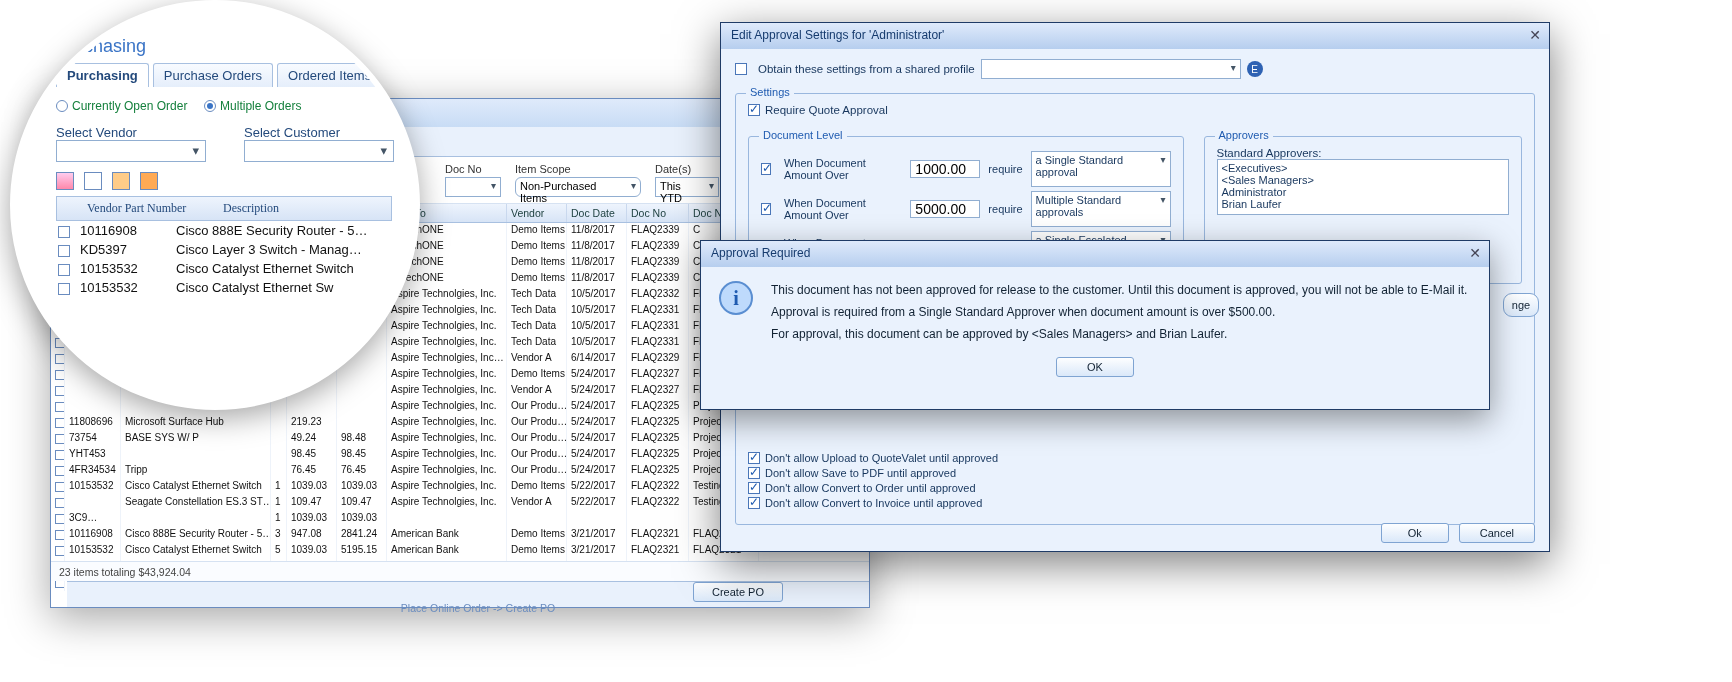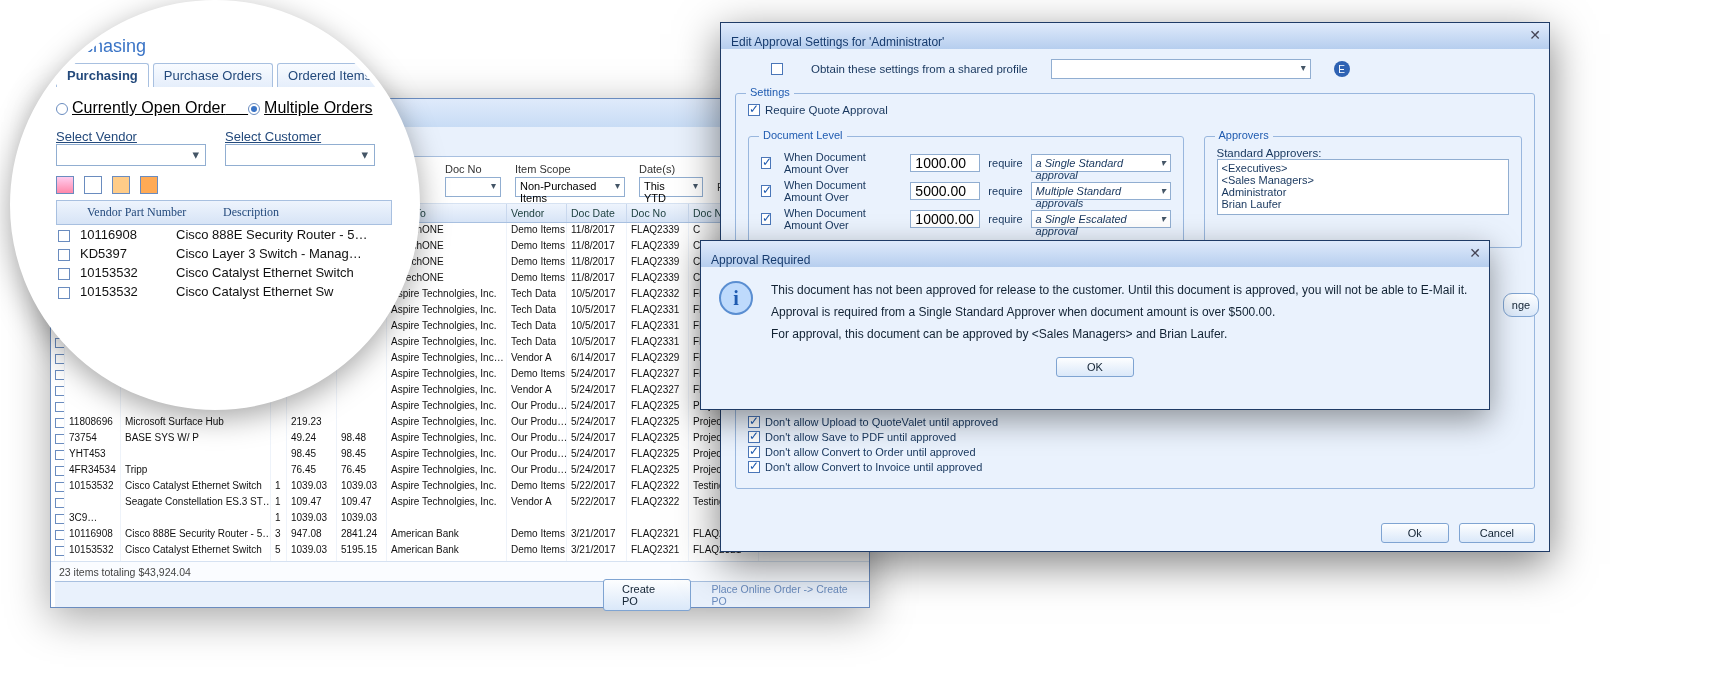--- a/index.html
+++ b/index.html
@@ -21,69 +21,69 @@
   .combo { height: 20px; border: 1px solid #91aed1; font-size: 11px; background: #fff; position: relative; padding: 2px 18px 2px 4px; }
   .combo::after { content: "▾"; position: absolute; right: 4px; top: 2px; font-size: 10px; color: #456; }
 
   .grid-head { display: grid; background: linear-gradient(#eef4fd,#d7e4f6); border-bottom: 1px solid #a8c0e0; font-size: 10.5px; color: #244; grid-template-columns: 14px 56px 150px 16px 50px 50px 120px 60px 60px 62px 70px; }
   .grid-head span { padding: 3px 4px; border-right: 1px solid #c9d8ee; white-space: nowrap; overflow: hidden; }
   .grid-body { font-size: 10px; color: #111; overflow: hidden; }
   .grid-row { display: grid; grid-template-columns: 14px 56px 150px 16px 50px 50px 120px 60px 60px 62px 70px; }
   .grid-row span { padding: 1px 4px; white-space: nowrap; overflow: hidden; border-right: 1px solid #eef3fa; }
   .cb { width: 10px; height: 10px; border: 1px solid #6a8cbf; display: inline-block; margin-top: 2px; }
 
-  .purchasing-footer { position: absolute; bottom: 0; left: 4px; right: 0; height: 26px; background: #e9f1fc; border-top: 1px solid #a8c0e0; display: flex; align-items: center; padding: 0 8px; font-size: 11px; }
+  .purchasing-footer { position: absolute; bottom: 0; left: 16px; right: 0; height: 26px; background: #e9f1fc; border-top: 1px solid #a8c0e0; display: flex; align-items: center; padding: 0 8px; font-size: 11px; flex-direction: column; }
   .purchasing-footer .btn { margin-left: auto; }
   .status-strip { position: absolute; bottom: 26px; left: 0; right: 0; height: 20px; font-size: 10.5px; color: #444; padding: 4px 8px; border-top: 1px solid #d6e2f2; background: #fafcff; }
 
   .btn { border: 1px solid #7fa4d2; background: linear-gradient(#fdfeff,#dae8f9); color: #123; font-size: 11px; padding: 3px 18px; border-radius: 3px; }
 
   
   .magnifier { position: absolute; left: 10px; top: 0; width: 410px; height: 410px; border-radius: 50%; border: 6px solid #fff; box-shadow: 0 8px 30px rgba(0,0,0,0.35); background: #fff; overflow: hidden; z-index: 5; }
   .mag-inner { padding: 22px 22px 0 40px; font-size: 13px; color: #244a7c; }
   .mag-title { font-size: 18px; color: #3a74c6; margin: 8px 0 6px; }
   .mag-tabs { display: flex; gap: 4px; }
   .mag-tab { border: 1px solid #a8c0e0; border-bottom: none; padding: 4px 10px; font-size: 13px; background: linear-gradient(#f8fbff,#e5eefb); border-radius: 3px 3px 0 0; }
   .mag-tab.active { font-weight: bold; background: #fff; }
-  .mag-radio-row { margin: 12px 0; font-size: 16px; color: #000000; text-decoration: underline; }
+  .mag-radio-row { margin: 12px 0; font-size: 12px; color: #15803d; }
   .mag-radio { width: 12px; height: 12px; border: 1px solid #6a8cbf; border-radius: 50%; display: inline-block; margin-right: 4px; vertical-align: -2px; position: relative; }
   .mag-radio.sel::after { content: ""; position: absolute; inset: 2px; background: #3a74c6; border-radius: 50%; }
-  .mag-select-row { display: flex; gap: 19px; margin: 8px 0 4px; text-decoration: underline; }
+  .mag-select-row { display: flex; gap: 38px; margin: 8px 0 4px; }
   .mag-combo { width: 150px; height: 22px; border: 1px solid #91aed1; position: relative; }
   .mag-combo::after { content: "▾"; position: absolute; right: 6px; top: 2px; color: #456; }
   .mag-icons { display: flex; gap: 10px; margin: 10px 0 6px; }
   .mag-icon { width: 18px; height: 18px; border: 1px solid #6a8cbf; }
   .mag-grid-head { display: flex; gap: 6px; background: linear-gradient(#eef4fd,#d7e4f6); border: 1px solid #a8c0e0; border-bottom: 1px solid #a8c0e0; font-size: 12px; }
   .mag-grid-head span { padding: 4px 8px; font-family: Liberation Serif, serif; }
   .mag-row { display: flex; gap: 4px; font-size: 13px; color: #111; padding: 2px 0; }
   .mag-cb { width: 12px; height: 12px; border: 1px solid #6a8cbf; display: inline-block; margin: 3px 6px 0 2px; }
   .mag-part { width: 92px; }
   .mag-desc { white-space: nowrap; overflow: hidden; }
 
   
   .settings-window { position: absolute; left: 720px; top: 22px; width: 830px; height: 530px;
     border: 1px solid #1f3b66; background: #eaf2fd;
     box-shadow: 0 12px 40px rgba(0,0,0,0.5); }
-  .win-titlebar { height: 26px; background: linear-gradient(#1f3b66,#1f3b66); color: #dfeafb; font-size: 12px; padding: 12px 10px; position: relative; background: linear-gradient(#18335c,#1a3a6b); }
+  .win-titlebar { height: 26px; background: linear-gradient(#1f3b66,#1f3b66); color: #dfeafb; font-size: 12px; padding: 5px 10px; position: relative; background: linear-gradient(#18335c,#1a3a6b); }
   .win-titlebar { background: linear-gradient(#dfeafb,#b6ceee); color: #163b6e; }
   .win-close { position: absolute; right: 8px; top: 4px; font-size: 14px; color: #445; }
   .settings-body { padding: 10px 14px; font-size: 11.5px; color: #17365d; }
-  .shared-row { display: flex; align-items: center; gap: 23px; margin-left: 36px; }
+  .shared-row { display: flex; align-items: center; gap: 6px; }
   .shared-row .combo { width: 260px; }
   .e-badge { width: 16px; height: 16px; border-radius: 50%; background: #2e62b3; color: #fff; display: inline-flex; align-items: center; justify-content: center; font-size: 10px; }
 
   .fieldset { border: 1px solid #99b7de; border-radius: 3px; margin: 10px 0 0; padding: 10px 12px 12px; position: relative; }
   .legend { position: absolute; top: -8px; left: 10px; background: #eaf2fd; padding: 0 4px; font-size: 11px; color: #1f5bb0; }
   .checkbox { width: 12px; height: 12px; border: 1px solid #4a76b8; display: inline-block; margin-right: 5px; vertical-align: -2px; position: relative; background: #fff; }
   .checkbox.checked::after { content: "✓"; position: absolute; top: -3px; left: 0; color: #1f5bb0; font-size: 12px; }
   .dual { display: flex; gap: 20px; }
   .dual .fieldset { flex: 1; }
   .rule { display: flex; align-items: center; gap: 8px; margin: 4px 0; font-size: 11px; }
   .rule .amt { width: 70px; height: 18px; border: 1px solid #91aed1; font-size: 14px; padding: 1px 4px; background: #fff; }
-  .rule .sel { width: 170px; height: 18px; font-style: italic; }
+  .rule .sel { width: 170px; height: 36px; }
   .approvers-box { border: 1px solid #91aed1; background: #fff; height: 56px; font-size: 11px; padding: 2px 4px; overflow: hidden; white-space: nowrap; }
   .constraints { margin-top: 8px; }
   .constraints div { margin: 3px 0; font-size: 11px; }
   .settings-footer { position: absolute; bottom: 8px; right: 14px; display: flex; gap: 10px; }
 
   
   .modal { position: absolute; left: 700px; top: 240px; width: 790px; height: 170px;
     border: 1px solid #1f3b66; background: #eaf2fd; box-shadow: 0 10px 30px rgba(0,0,0,0.4); z-index: 10; }
   .modal-body { display: flex; padding: 14px 18px 8px; gap: 18px; font-size: 12px; color: #123; }
   .info-icon { width: 34px; height: 34px; border-radius: 50%; background: #bedafc; border: 2px solid #5a8ed1; display: flex; align-items: center; justify-content: center; color: #1f5bb0; font-family: Georgia, serif; font-size: 20px; font-weight: bold; flex-shrink: 0; }
@@ -102,21 +102,21 @@
     <div class="p-tab">Ordered Items</div>
   </div>
   <div class="po-filter-row">
     <div class="po-filter-col" style="width:370px;"></div>
     <div class="po-filter-col">
         <label>Doc No</label>
         <div class="combo" style="width:56px;"></div>
       </div>
     <div class="po-filter-col">
         <label>Item Scope</label>
-        <div class="combo" style="width:110px;"><span>Non-Purchased Items</span></div>
+        <div class="combo" style="width:126px;border-radius:6px;"><span>Non-Purchased Items</span></div>
       </div>
     <div class="po-filter-col">
         <label>Date(s)</label>
         <div class="combo" style="width:64px;"><span>This YTD</span></div>
       </div>
     <div class="po-filter-col" style="flex-direction:row;align-items:center;gap:4px;">
         <label>From:</label>
         <div class="combo" style="width:50px;"><span>1/1/201</span></div>
       </div>
   </div>

